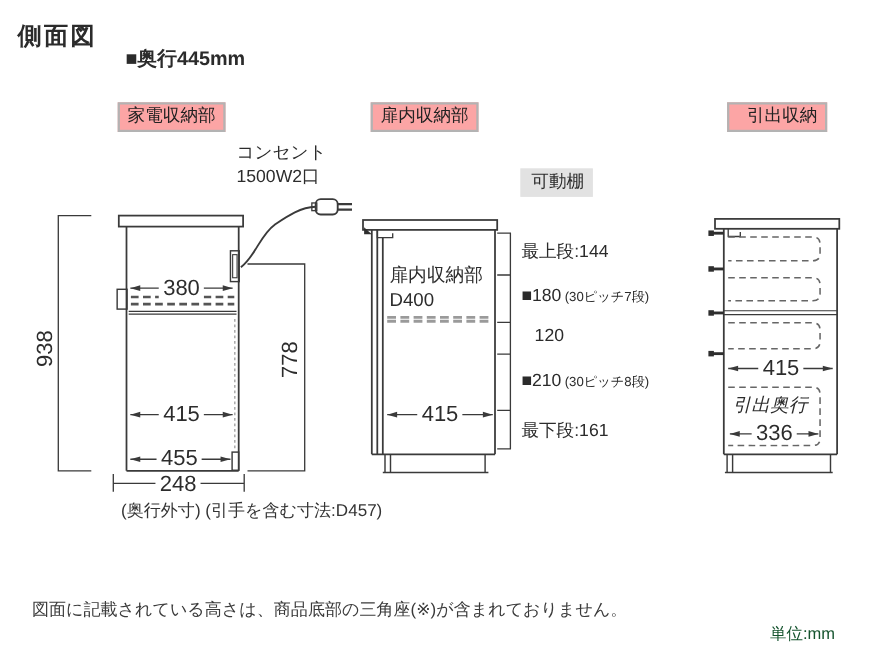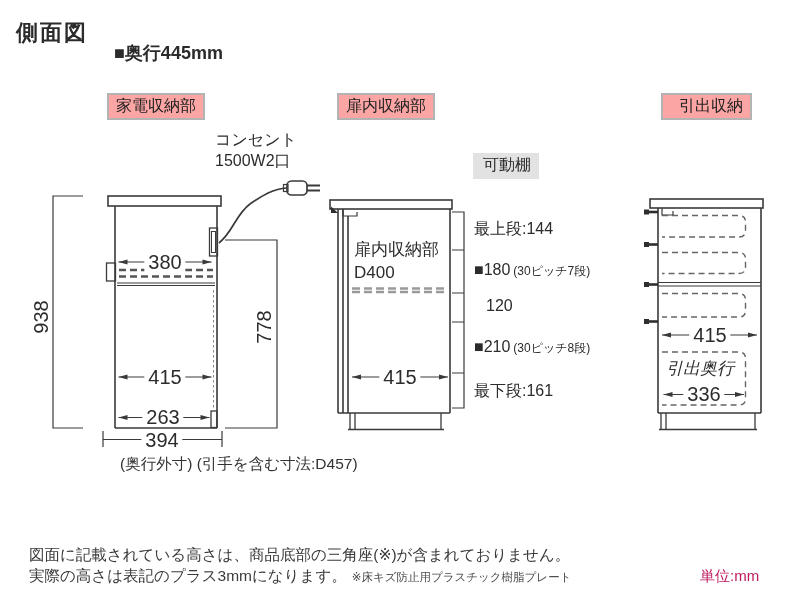--- a/index.html
+++ b/index.html
@@ -16,21 +16,21 @@
   .dim-vert{transform:translate(-50%,-50%) rotate(-90deg);}
   .ann{font-size:16px;line-height:21px;color:#2c2c2c;}
   .inner-lab{font-size:17px;line-height:23px;color:#2c2c2c;}
   .shelf-tag{background:#e2e2e2;padding:2px 8px 3px;font-size:16px;color:#2b2b2b;}
   .shelf-row{position:absolute;white-space:nowrap;color:#2b2b2b;}
   .shelf-main{font-size:16px;}
   .shelf-note{font-size:12px;margin-left:3px;}
   .note-small{font-size:15.5px;color:#333;}
   .foot{font-size:15.5px;color:#3a3a3a;line-height:20px;}
   .foot-note{font-size:11.5px;color:#4a4a4a;margin-left:5px;}
-  .unit{font-size:15px;color:#be185d;}
+  .unit{font-size:15px;color:#14532d;}
 </style>
 </head>
 <body>
 
 <div id="stage">
 
   <svg id="linework" width="800" height="600" viewBox="0 0 800 600">
     <g stroke="#3a3a3a" fill="none" stroke-width="1.6">
 
       <rect x="108" y="196" width="113" height="10"></rect>
@@ -118,23 +118,23 @@
   <div class="abs sec-label" style="left:661px;top:93px;padding-left:16px;">引出収納</div>
 
   <div class="abs ann" style="left:215px;top:129px;">
     <div>コンセント</div>
     <div>1500W2口</div>
   </div>
   <div class="abs dim-num dim-vert" style="left:41px;top:317px;">938</div>
   <div class="abs dim-num dim-vert" style="left:264px;top:327px;">778</div>
   <div class="abs dim-num ctr" style="left:165px;top:262px;">380</div>
   <div class="abs dim-num ctr" style="left:165px;top:377px;">415</div>
-  <div class="abs dim-num ctr" style="left:163px;top:417px;">263</div>
-  <div class="abs dim-num ctr" style="left:162px;top:440px;">394</div>
-  <div class="abs note-small" style="left:120px;top:454px;">(奥行外寸) (引手を含む寸法:D457)</div>
+  <div class="abs dim-num ctr" style="left:163px;top:417px;">455</div>
+  <div class="abs dim-num ctr" style="left:162px;top:440px;">248</div>
+  <div class="abs note-small" style="left:110px;top:454px;">(奥行外寸) (引手を含む寸法:D457)</div>
 
   <div class="abs shelf-tag" style="left:473px;top:153px;padding-left:10px;">可動棚</div>
   <div class="abs inner-lab" style="left:354px;top:238px;">
     <div>扉内収納部</div>
     <div>D400</div>
   </div>
   <div class="abs dim-num ctr" style="left:400px;top:377px;">415</div>
 
   <div class="shelf-row" style="left:474px;top:219px;">
     <span class="shelf-main">最上段:144</span><span class="shelf-note"></span>
@@ -150,18 +150,15 @@
   </div>
   <div class="shelf-row" style="left:474px;top:381px;text-align:center;">
     <span class="shelf-main">最下段:161</span><span class="shelf-note"></span>
   </div>
 
   <div class="abs dim-num ctr" style="left:710px;top:335px;">415</div>
   <div class="abs inner-lab" style="left:666px;top:357px;font-style:italic;">引出奥行</div>
   <div class="abs dim-num ctr" style="left:704px;top:394px;">336</div>
 
   <div class="abs foot" style="left:29px;top:545px;">図面に記載されている高さは、商品底部の三角座(※)が含まれておりません。</div>
-  <div class="abs foot" style="left:29px;top:566px;">
-    <span>実際の高さは表記のプラス3mmになります。</span><span class="foot-note">※床キズ防止用プラスチック樹脂プレート</span>
-  </div>
   <div class="abs unit" style="left:700px;top:567px;">単位:mm</div>
 
 </div>
 
 </body></html>

